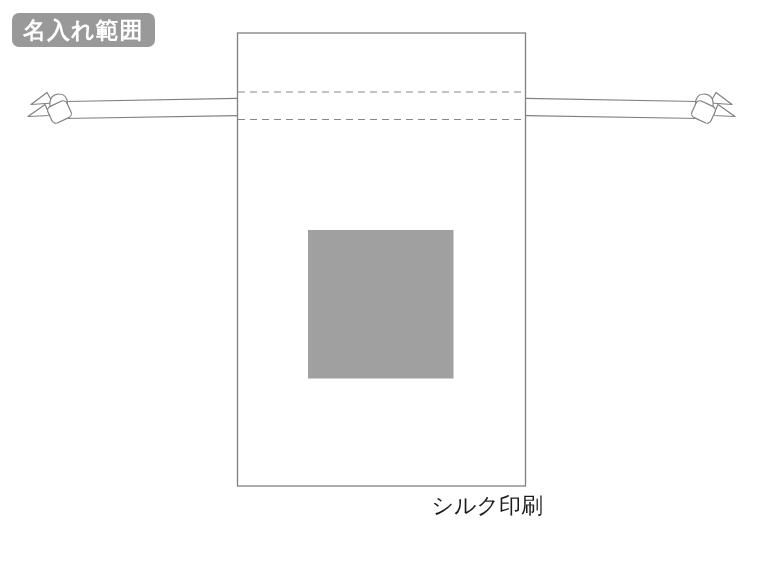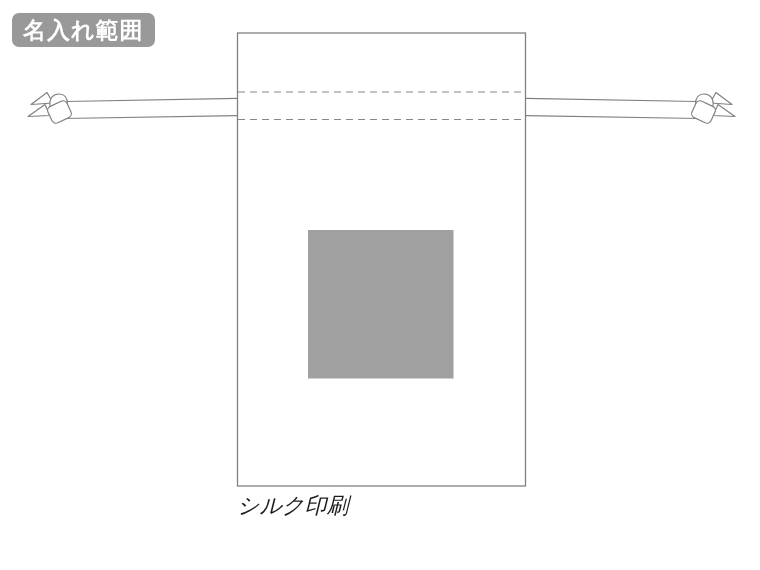--- a/index.html
+++ b/index.html
@@ -12,24 +12,23 @@
     background:#999999;border-radius:7px;
     display:flex;align-items:center;padding:17px 11px;
     box-sizing:border-box;
   }
   .badge span{
     color:#ffffff;font-size:23px;font-weight:bold;letter-spacing:1px;
     line-height:1;white-space:nowrap;
   }
   svg.illust{position:absolute;left:0;top:0;}
   .caption{
-    position:absolute;left:237px;top:492px;width:289px;
-    text-align:left;color:#1c1c1c;
+    position:absolute;left:254px;top:492px;width:289px;
+    text-align:right;color:#1c1c1c;
     font-family:"Liberation Serif","DejaVu Serif",serif;
-    font-style:italic;
   }
   .caption .method{font-size:22px;line-height:1.25;}
   .caption .size{font-size:24px;line-height:1.25;}
 </style>
 </head>
 <body>
 
 <div>
 
   <svg class="illust" width="760" height="570" viewBox="0 0 760 570">

